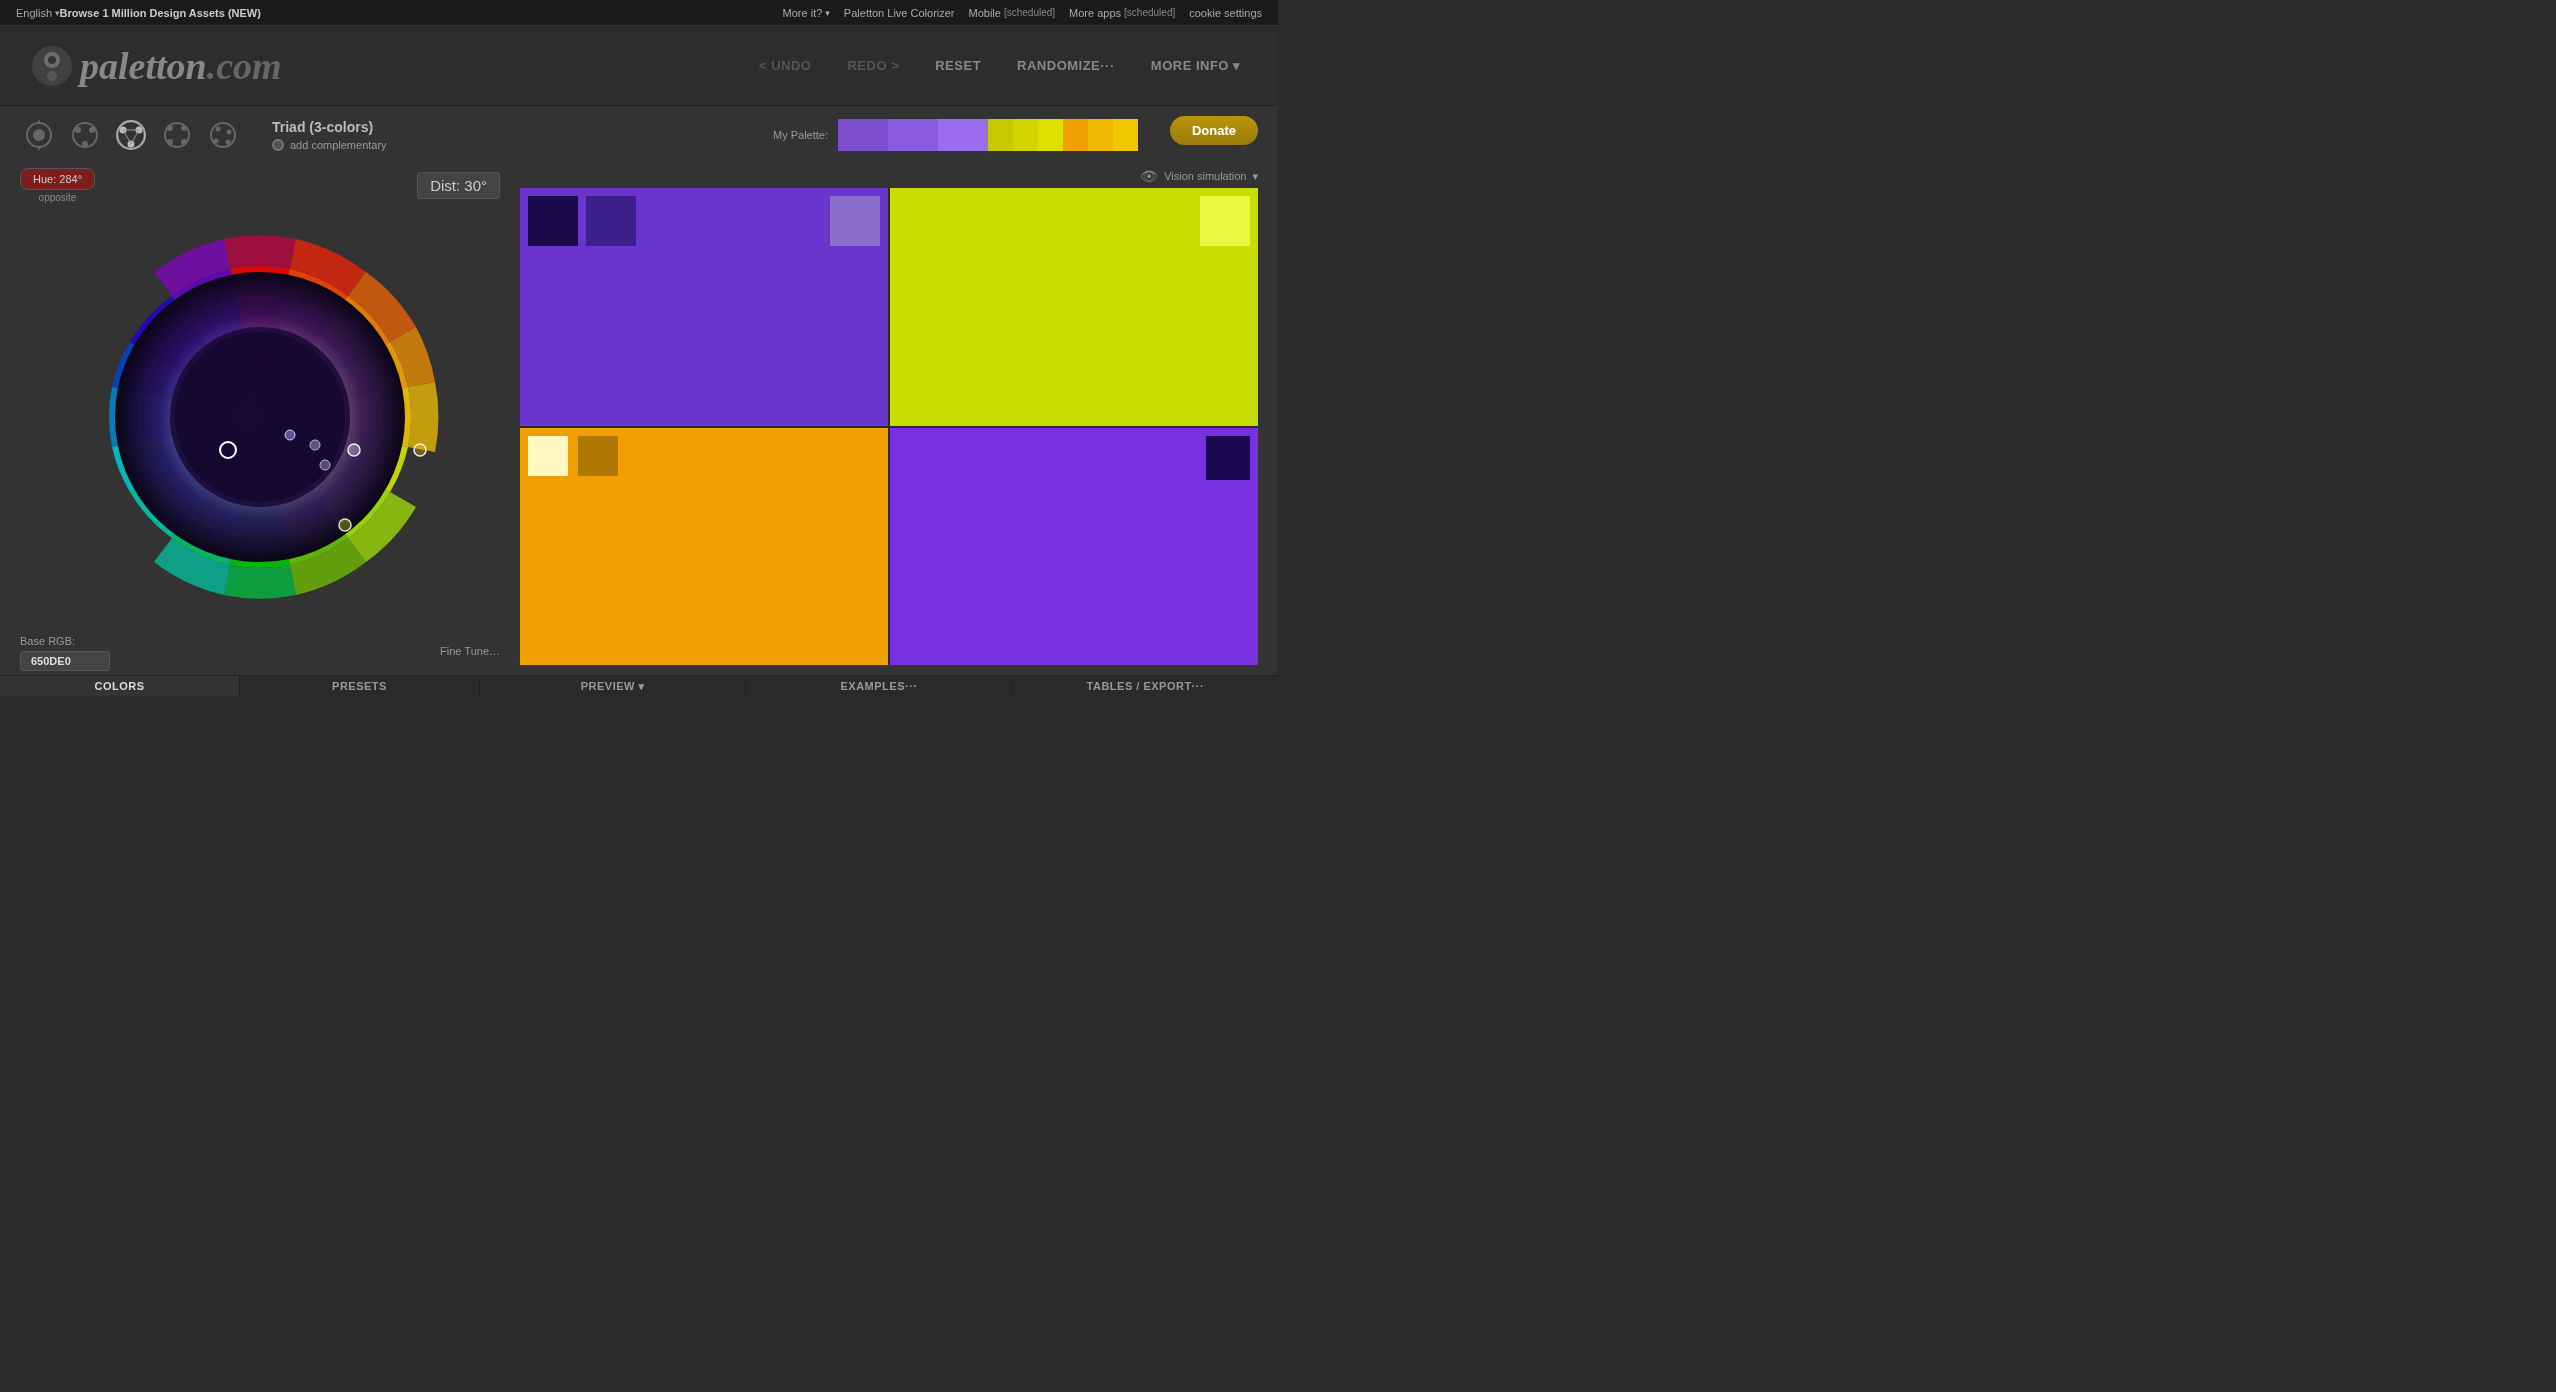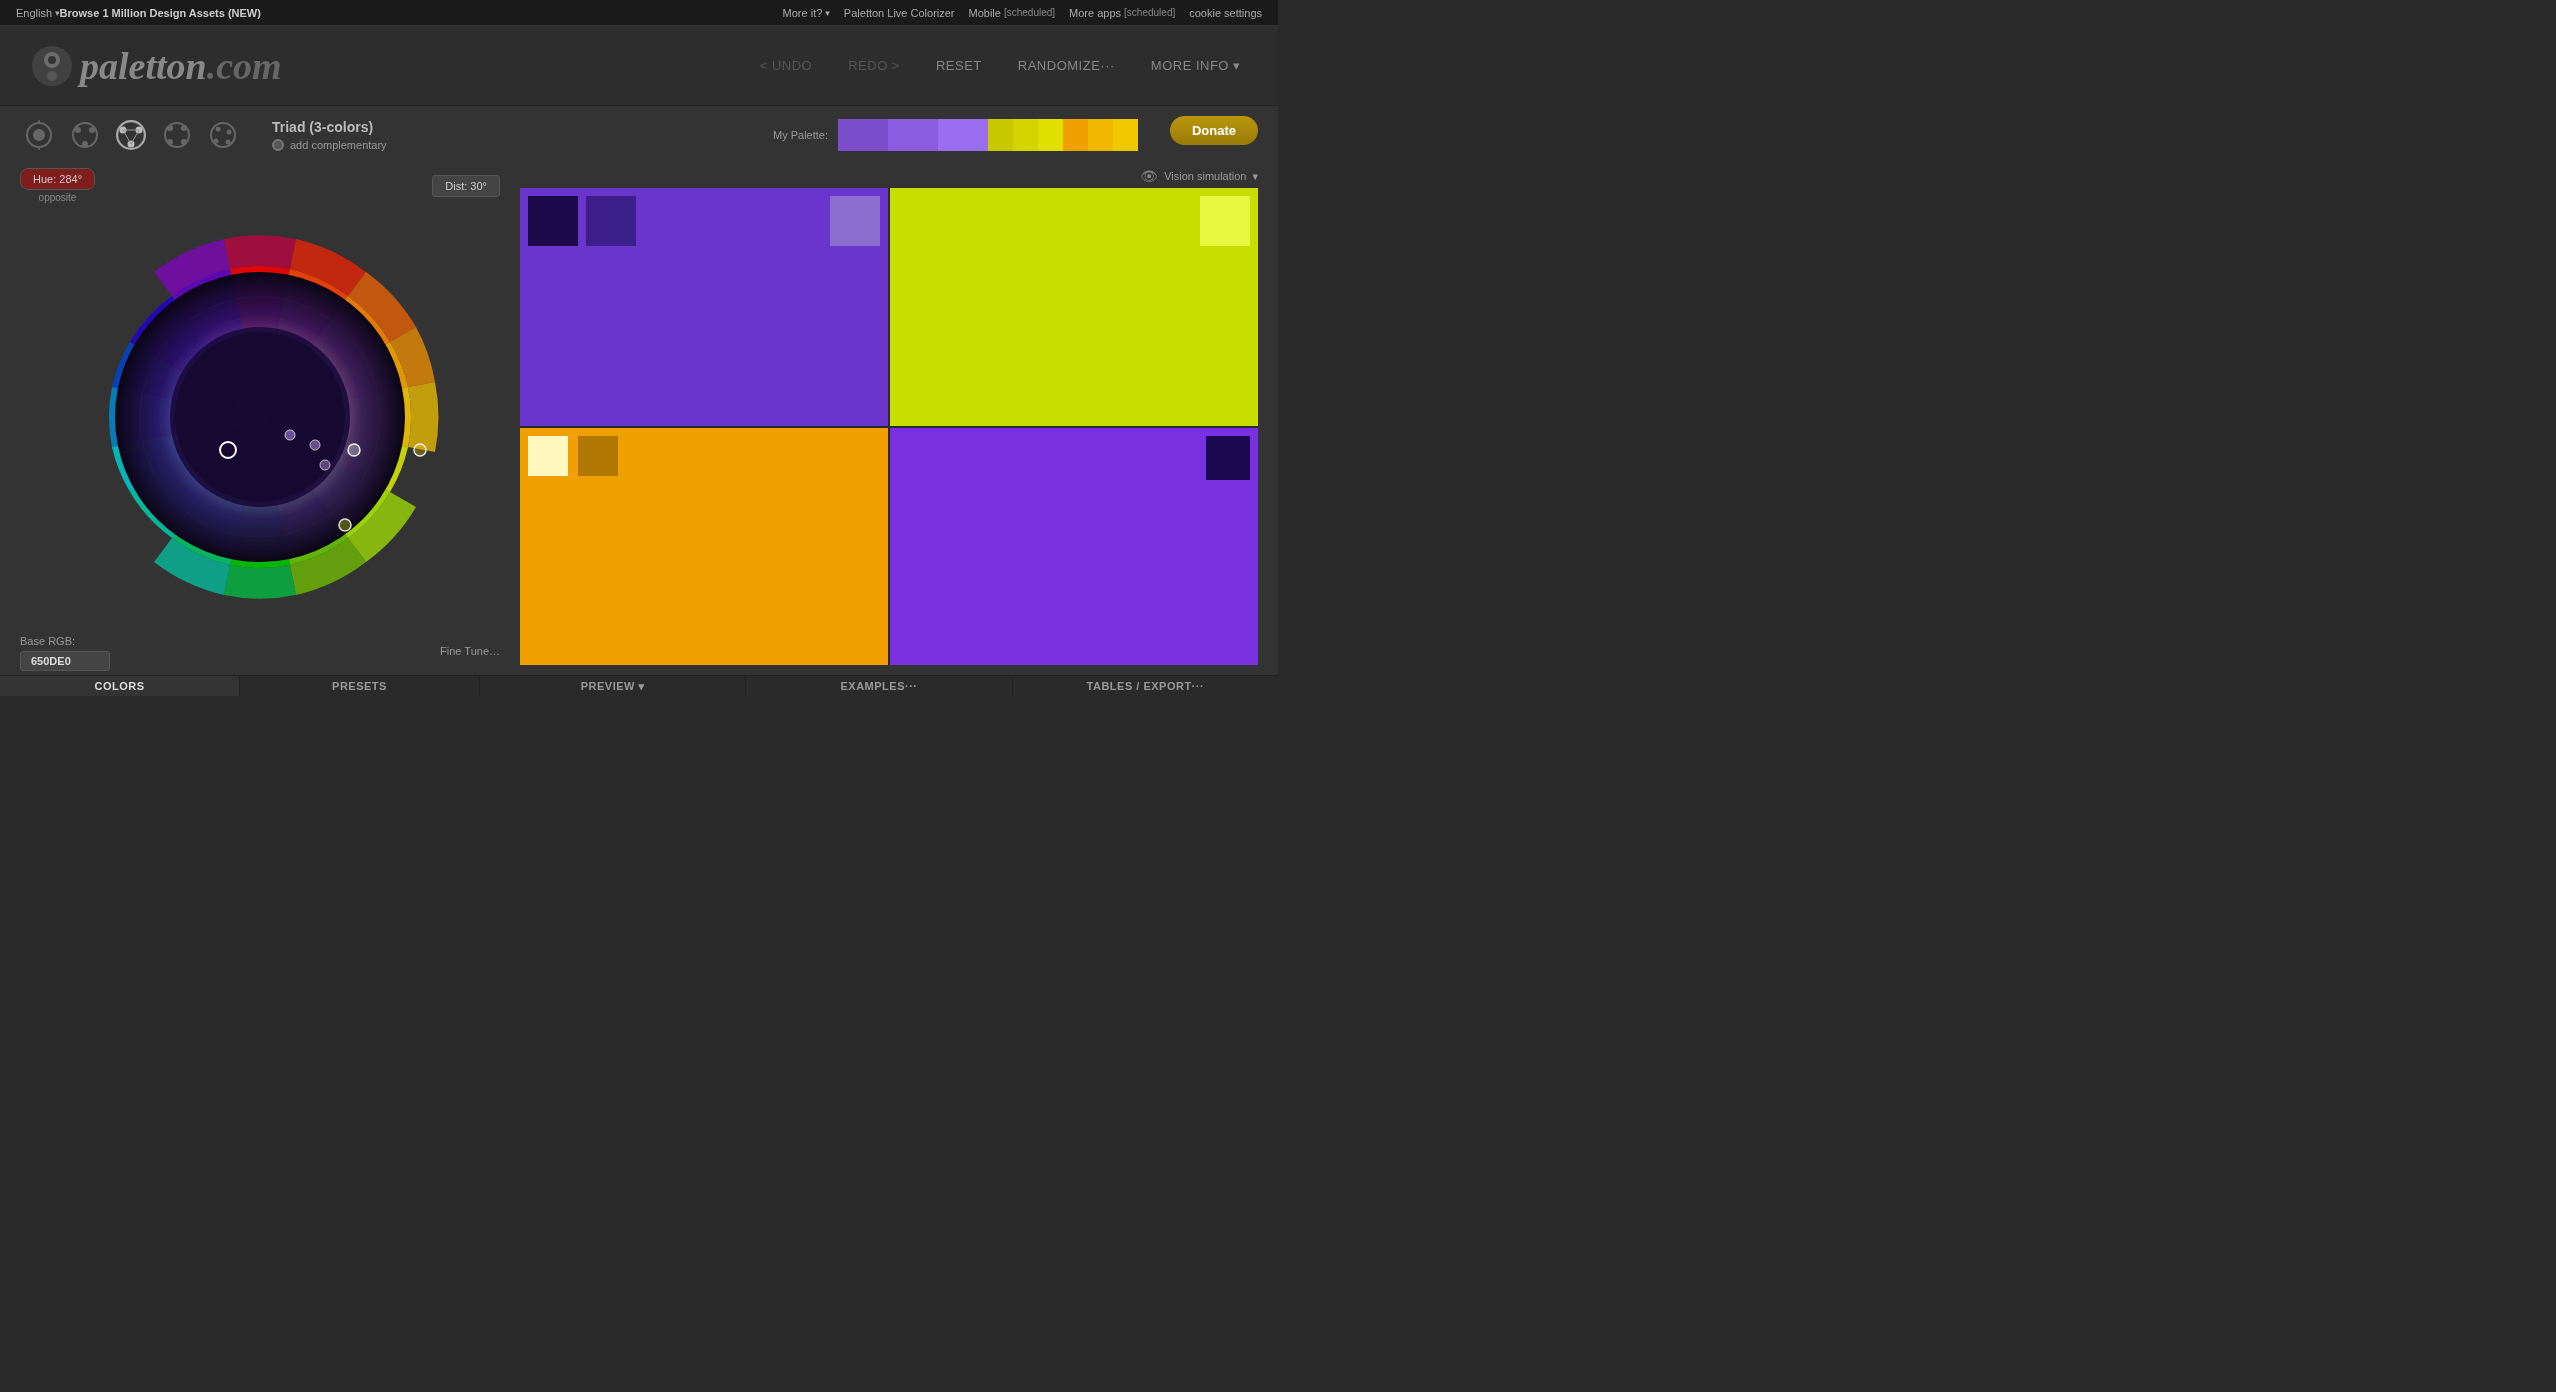--- a/index.html
+++ b/index.html
@@ -54,21 +54,21 @@
 
     .header-actions {
       display: flex;
       align-items: center;
       gap: 20px;
     }
     .header-btn {
       color: #888;
       cursor: pointer;
       font-size: 13px;
-      font-weight: normal;
+      font-weight: bold;
       letter-spacing: 0.5px;
       background: none;
       border: none;
       padding: 4px 8px;
       text-align: center;
     }
     .header-btn.disabled { color: #555; cursor: default; }
     .header-btn.more-info {
       display: flex;
       align-items: center;
@@ -204,21 +204,21 @@
       font-size: 10px;
       color: #888;
       text-align: center;
       margin-top: 2px;
     }
     .dist-btn {
       background: #444;
       border: 1px solid #555;
       color: #ccc;
       padding: 4px 12px;
-      font-size: 11px;
+      font-size: 15px;
       cursor: pointer;
       border-radius: 3px;
     }
 
     .wheel-container {
       flex: 1;
       display: flex;
       align-items: center;
       justify-content: center;
       position: relative;

